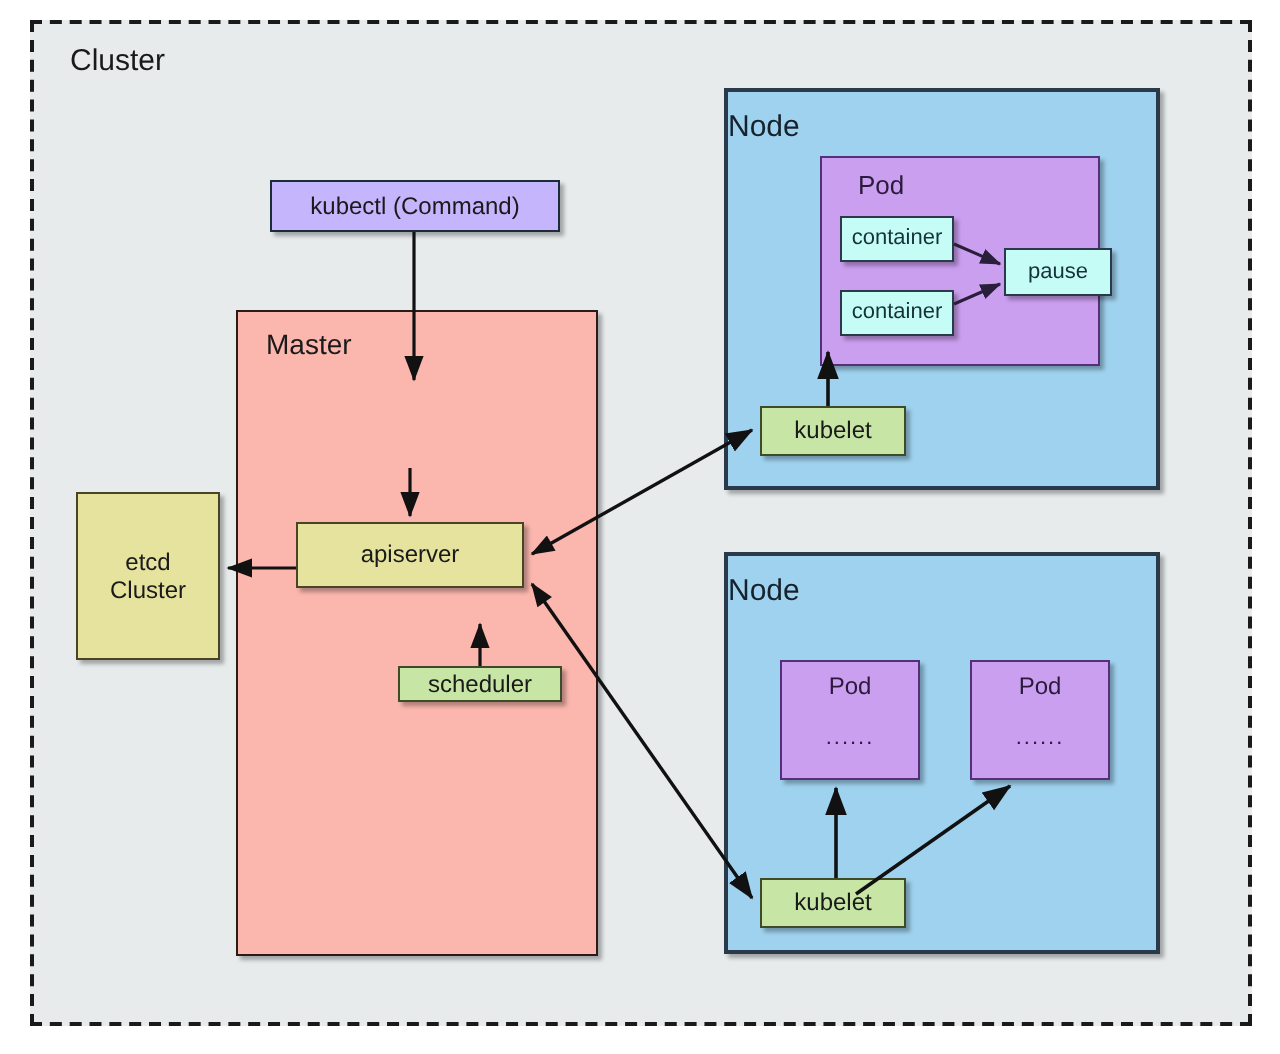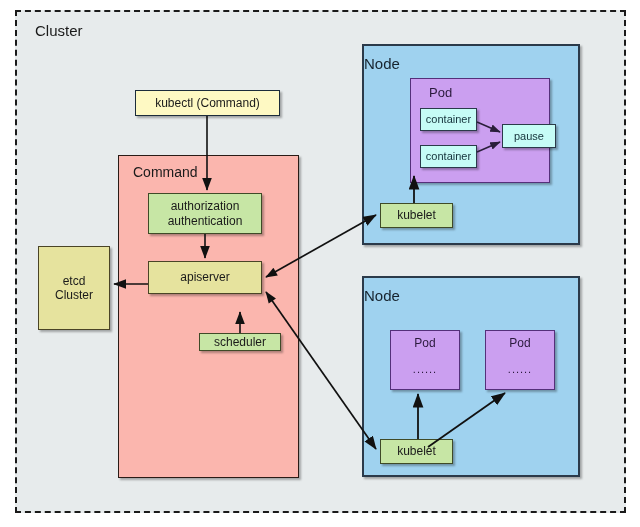--- a/index.html
+++ b/index.html
@@ -91,21 +91,21 @@
     text-align: center; font-size: 12px; color: #2b1a3d;
   }
   .pod-small-dots {
     position: absolute; left: 0; right: 0; top: 32px;
     text-align: center; font-size: 11px; color: #2b1a3d;
     letter-spacing: 1px;
   }
 
   
   .blue-box {
-    background: #fef9c3;
+    background: #c4b5fd;
     border: 1.5px solid #1c2c3a;
     box-shadow: 2px 2px 2px rgba(0,0,0,0.30);
     font-size: 12px;
   }
   #kubectl { left: 135px; top: 90px; width: 145px; height: 26px; }
 
   .cyan-box {
     background: #c6fcf6;
     border: 1.5px solid #2b3a4a;
     box-shadow: 2px 2px 2px rgba(0,0,0,0.30);
@@ -147,21 +147,21 @@
 </head>
 <body>
 
 <div id="canvas">
 
   <div class="box" id="cluster">
     <span class="group-label" id="cluster-label">Cluster</span>
   </div>
 
   <div class="box" id="master">
-    <span class="group-label" id="master-label">Command</span>
+    <span class="group-label" id="master-label">Master</span>
   </div>
 
   <div class="box node" id="node1">
     <span class="group-label node-label">Node</span>
   </div>
 
   <div class="box node" id="node2">
     <span class="group-label node-label">Node</span>
   </div>
 
@@ -180,26 +180,20 @@
 
   <div class="box blue-box" id="kubectl">kubectl (Command)</div>
 
   <div class="box yellow-box" id="etcd">
     <div>
       <div>etcd</div>
       <div>Cluster</div>
     </div>
   </div>
 
-  <div class="box green-box" id="authbox">
-    <div>
-      <div>authorization</div>
-      <div>authentication</div>
-    </div>
-  </div>
 
   <div class="box yellow-box" id="apiserver">apiserver</div>
 
   <div class="box green-box" id="scheduler">scheduler</div>
 
   <div class="box cyan-box" id="container1">container</div>
 
   <div class="box cyan-box" id="container2">container</div>
 
   <div class="box cyan-box" id="pause">pause</div>

